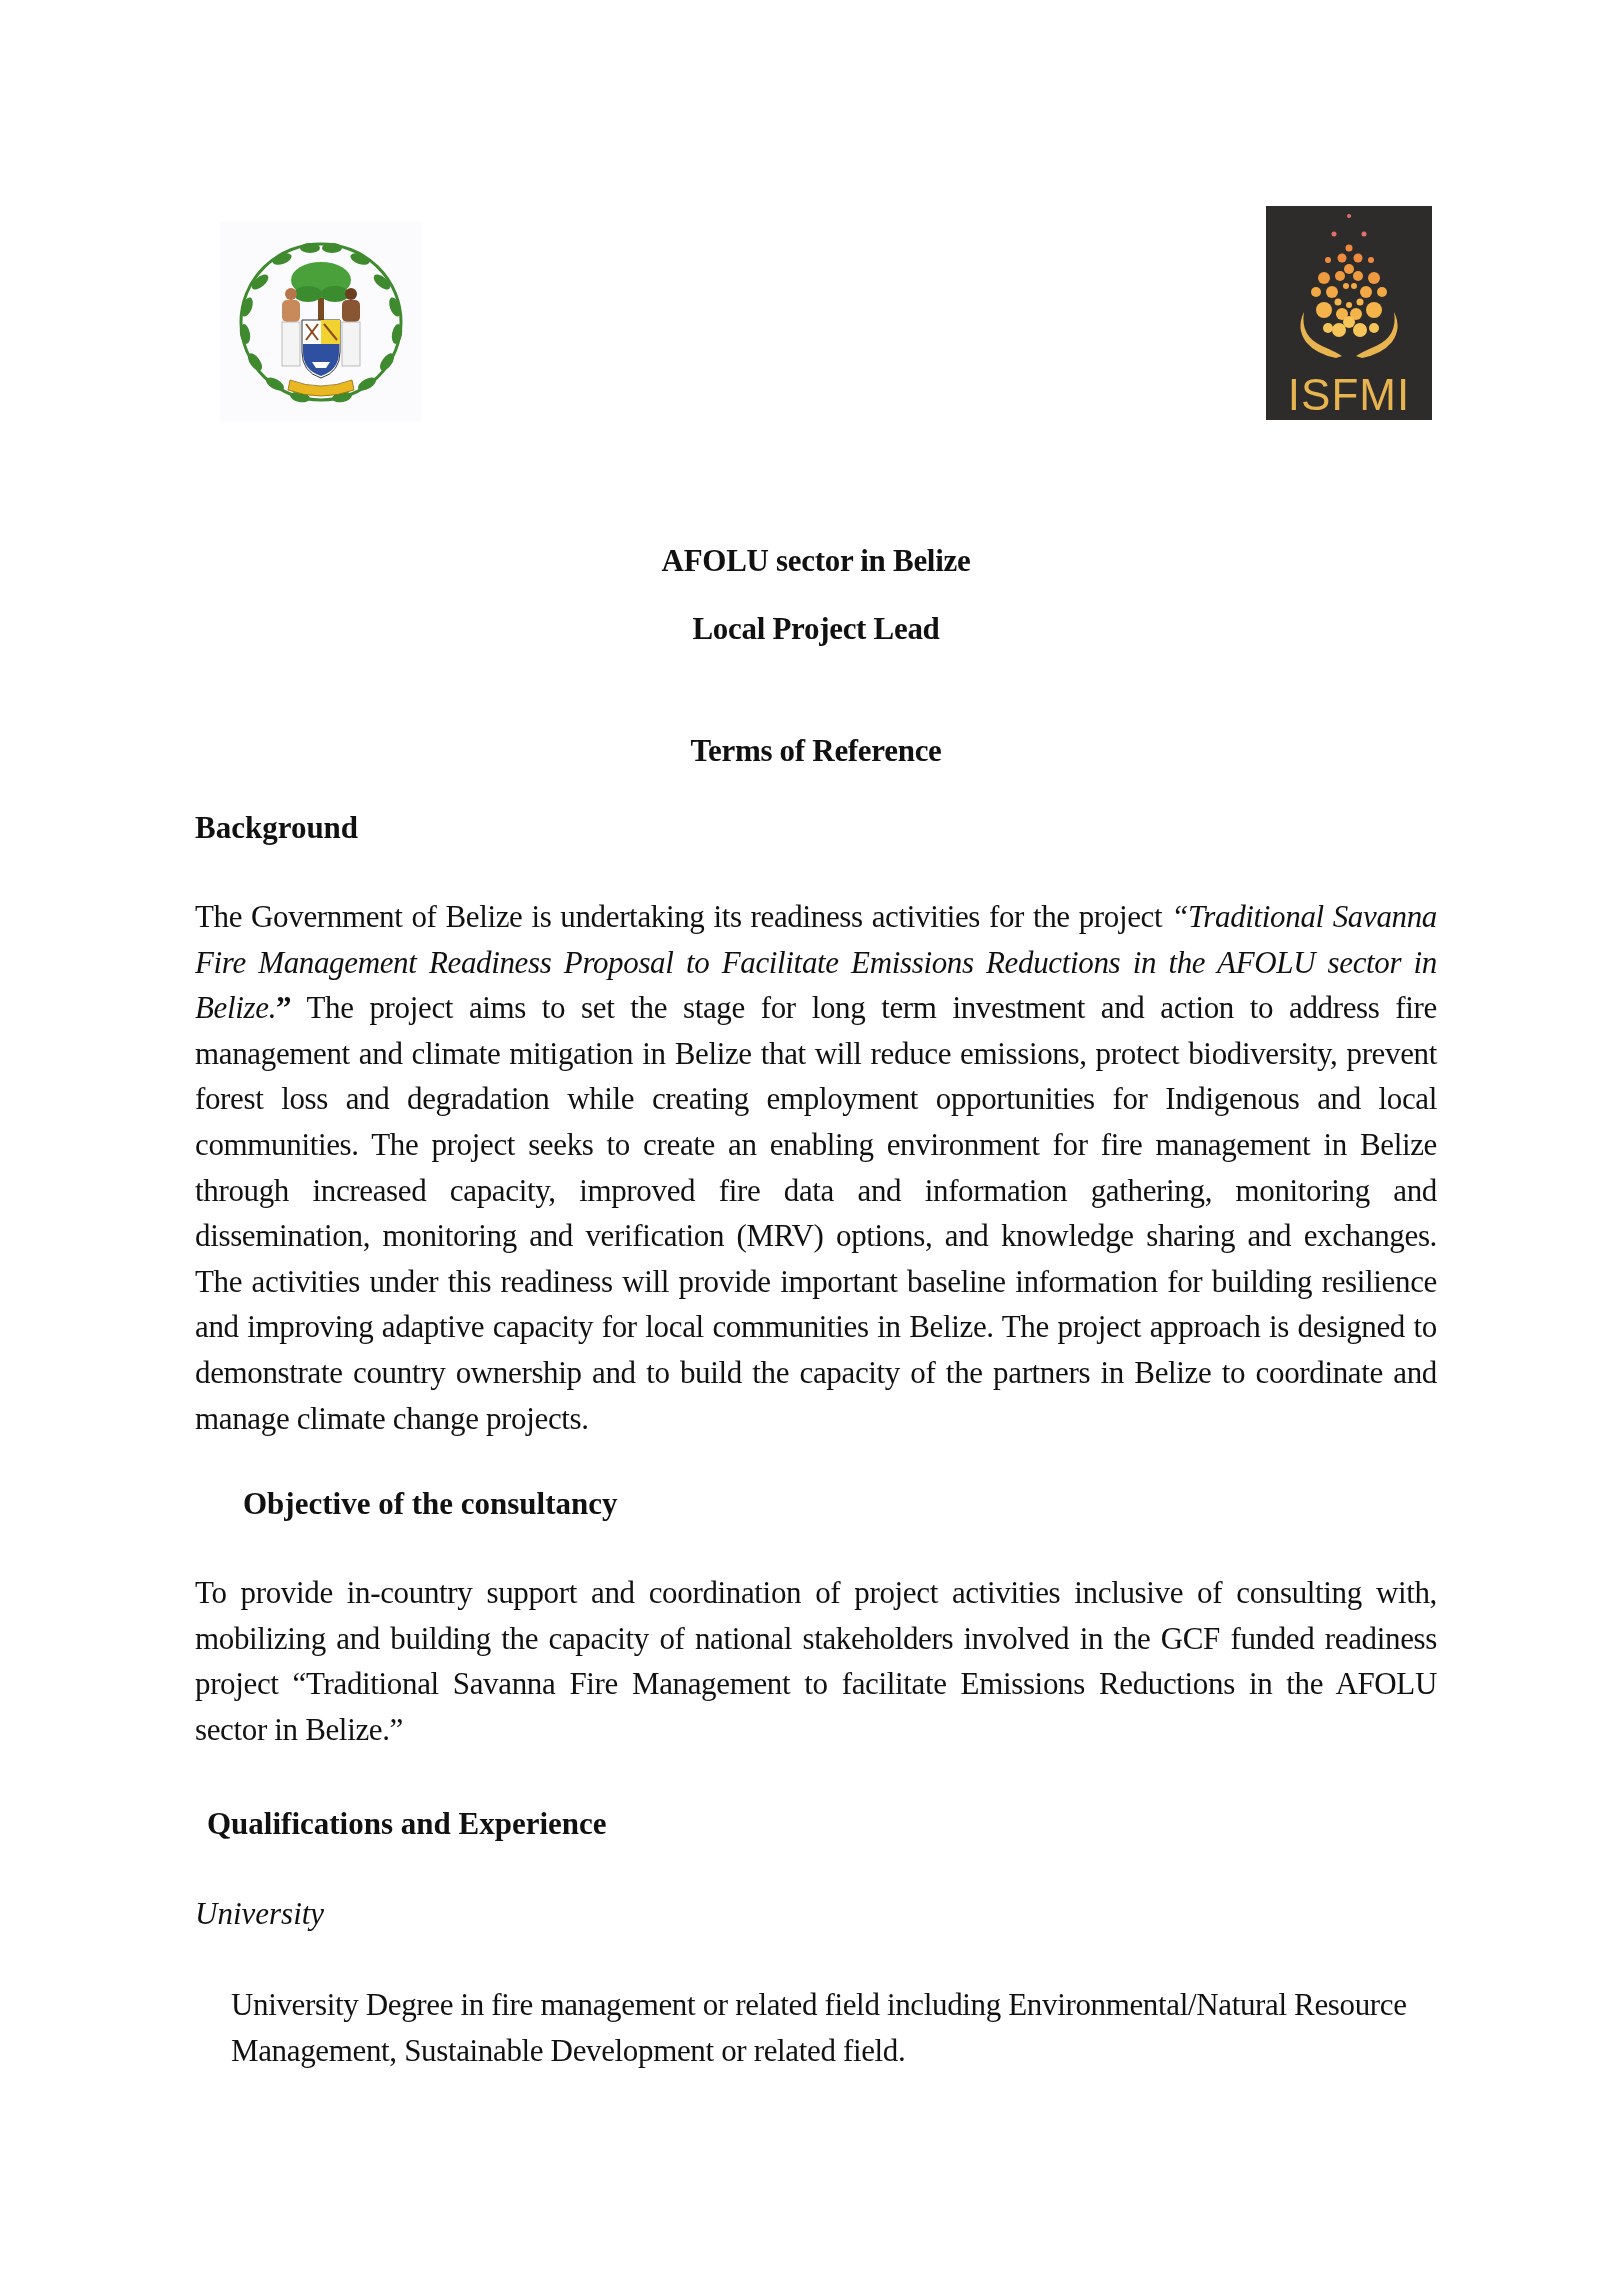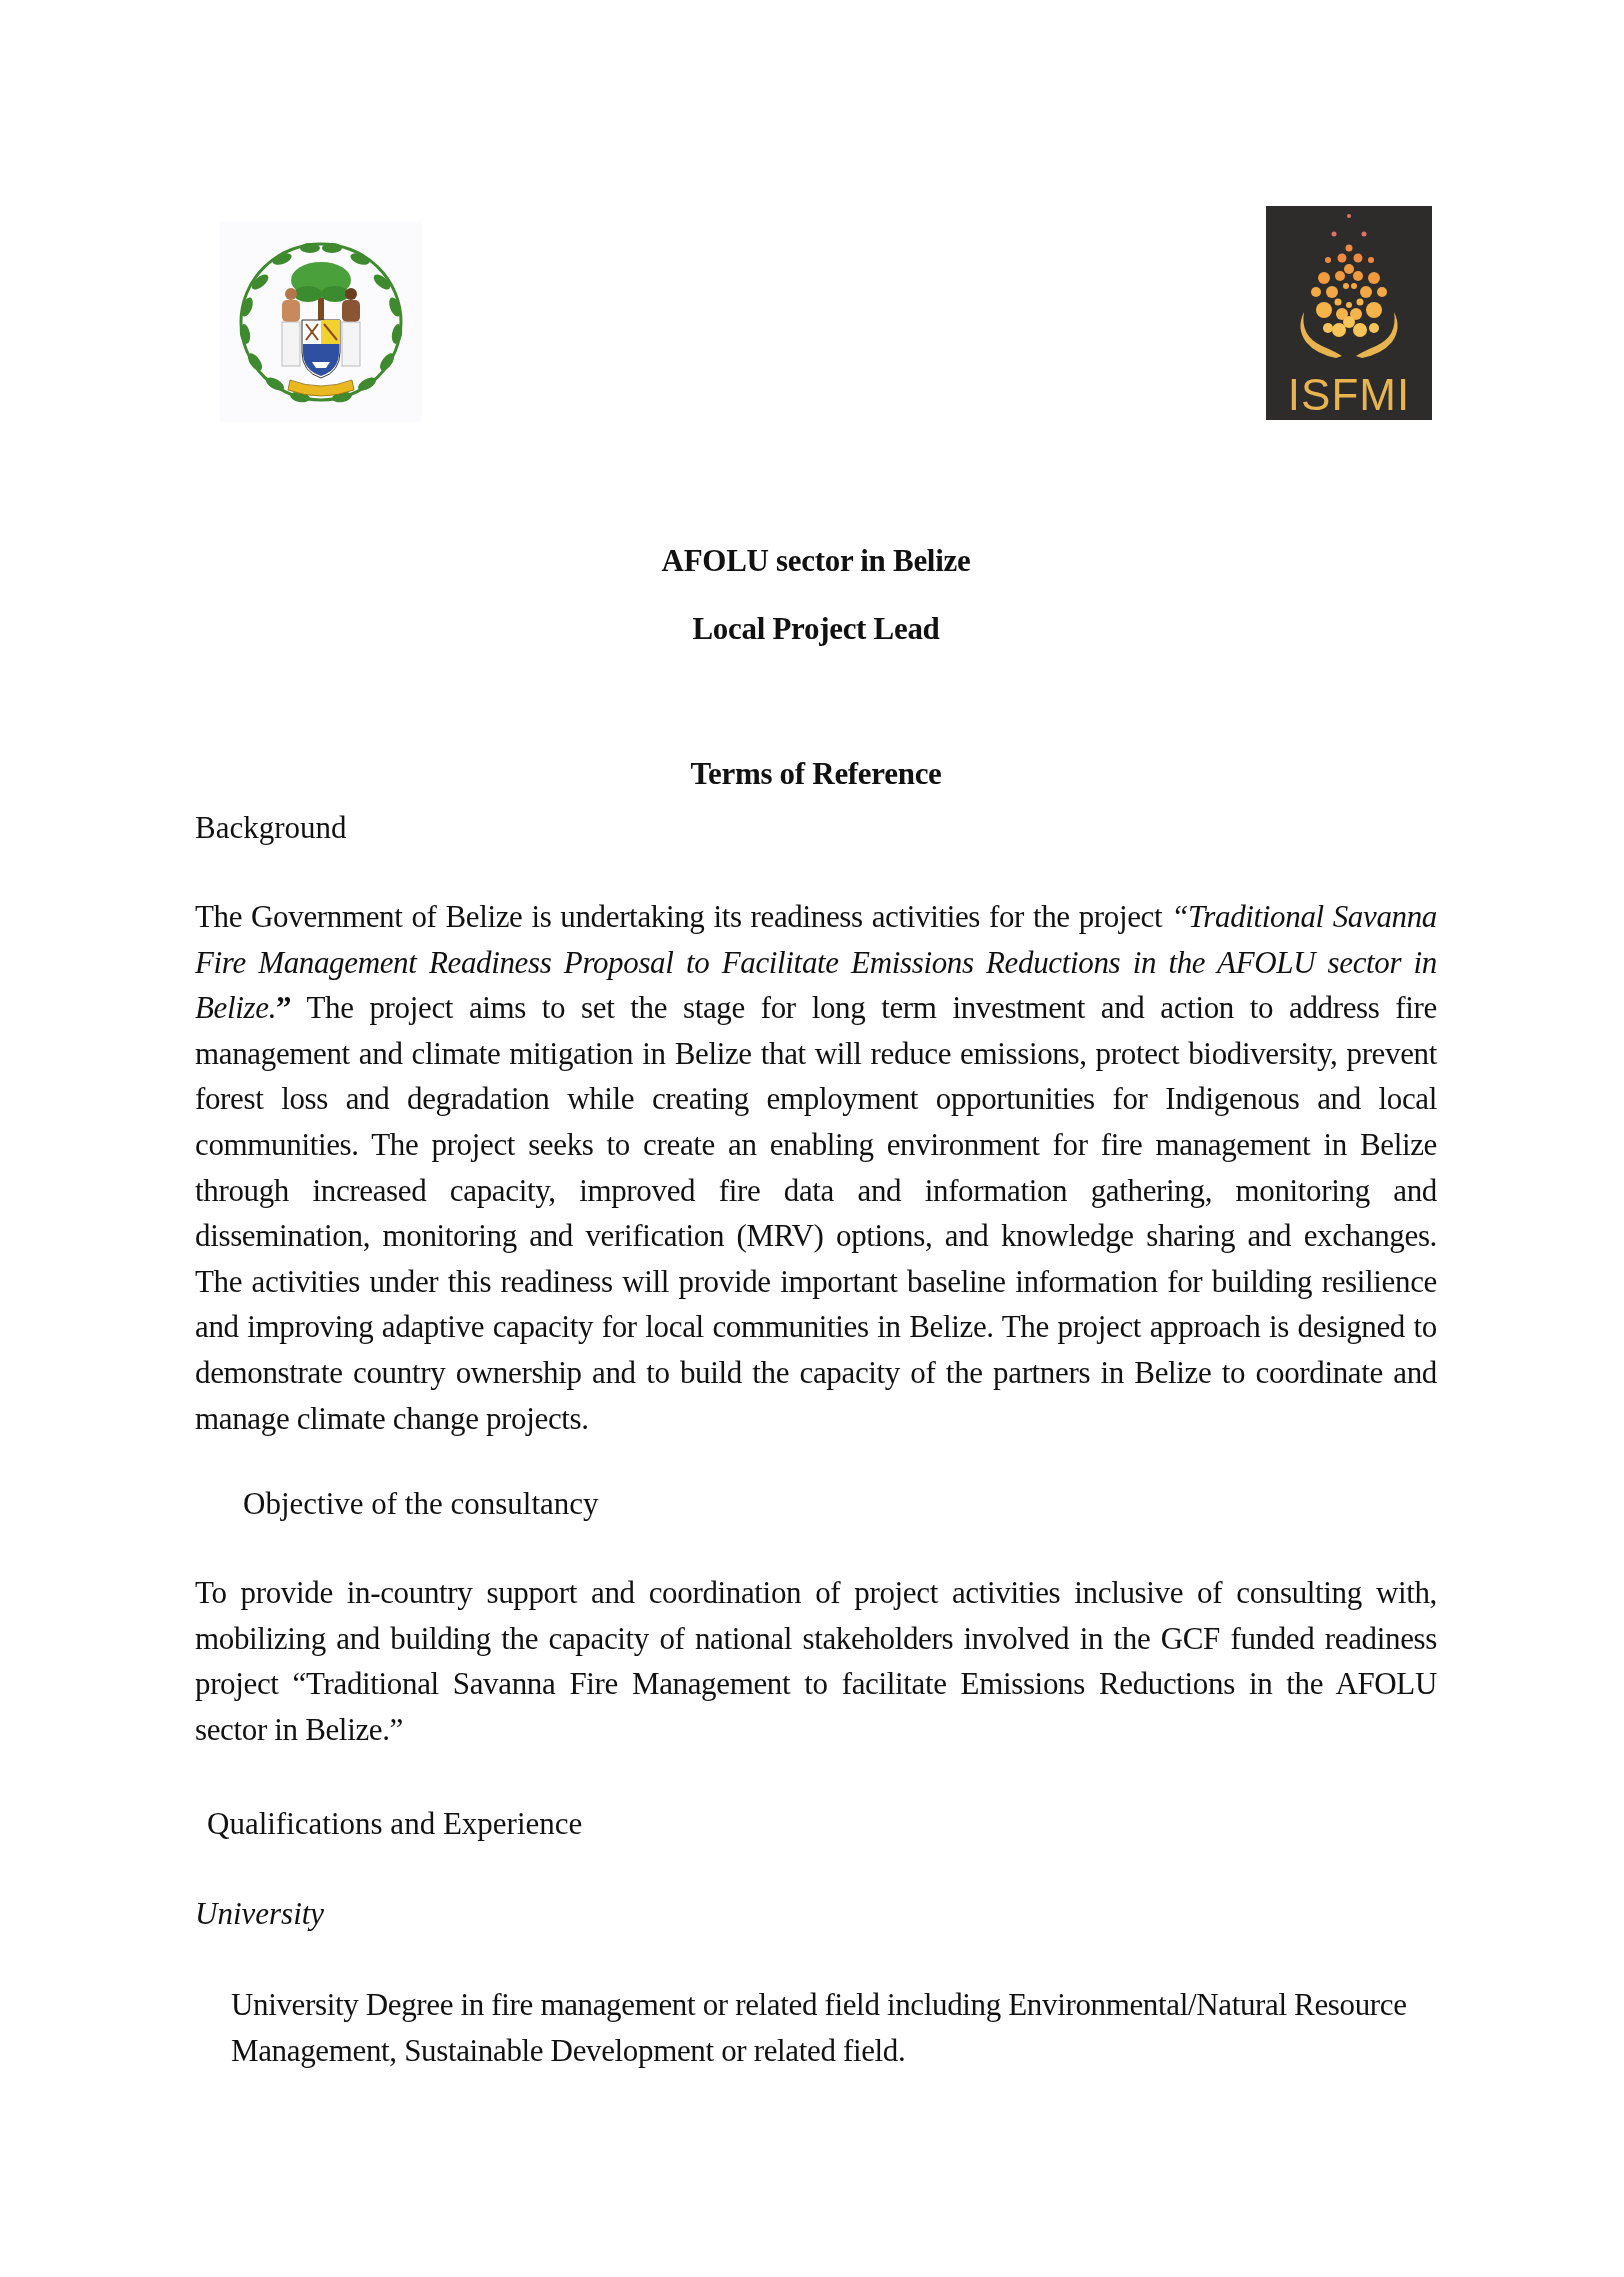--- a/index.html
+++ b/index.html
@@ -7,23 +7,23 @@
          font-family: "Liberation Serif", "DejaVu Serif", serif; color: #111; }
   .page { position: absolute; left: 4px; top: 0; width: 1624px; height: 2277px; }
 
   .logo-left { position: absolute; left: 216px; top: 222px; width: 202px; height: 200px; background: #fbfbfd; }
   .logo-right { position: absolute; left: 1262px; top: 206px; width: 166px; height: 214px; background: #2e2c2b; }
 
   .title { position: absolute; left: 190px; width: 1244px; text-align: center; font-weight: bold;
            font-size: 31px; line-height: 46px; letter-spacing: -0.3px; }
   .t1 { top: 492px; }
   .t2 { top: 606px; }
-  .t3 { top: 728px; margin-top: 23px; }
+  .t3 { top: 728px; }
 
-  .heading { position: absolute; left: 191px; font-weight: normal; font-size: 31px; line-height: 40px; }
+  .heading { position: absolute; left: 191px; font-weight: bold; font-size: 31px; line-height: 40px; }
   .h-bg { top: 808px; }
   .h-obj { top: 1484px; margin-left: 48px; }
   .h-qual { top: 1804px; margin-left: 12px; }
 
   .para { position: absolute; left: 191px; width: 1242px; font-size: 31px; line-height: 45.6px;
           text-align: justify; letter-spacing: -0.35px; }
   .para i { font-style: italic; }
   .p-bg { top: 894px; }
   .p-obj { top: 1570px; }
   .p-edu { top: 1982px; }

